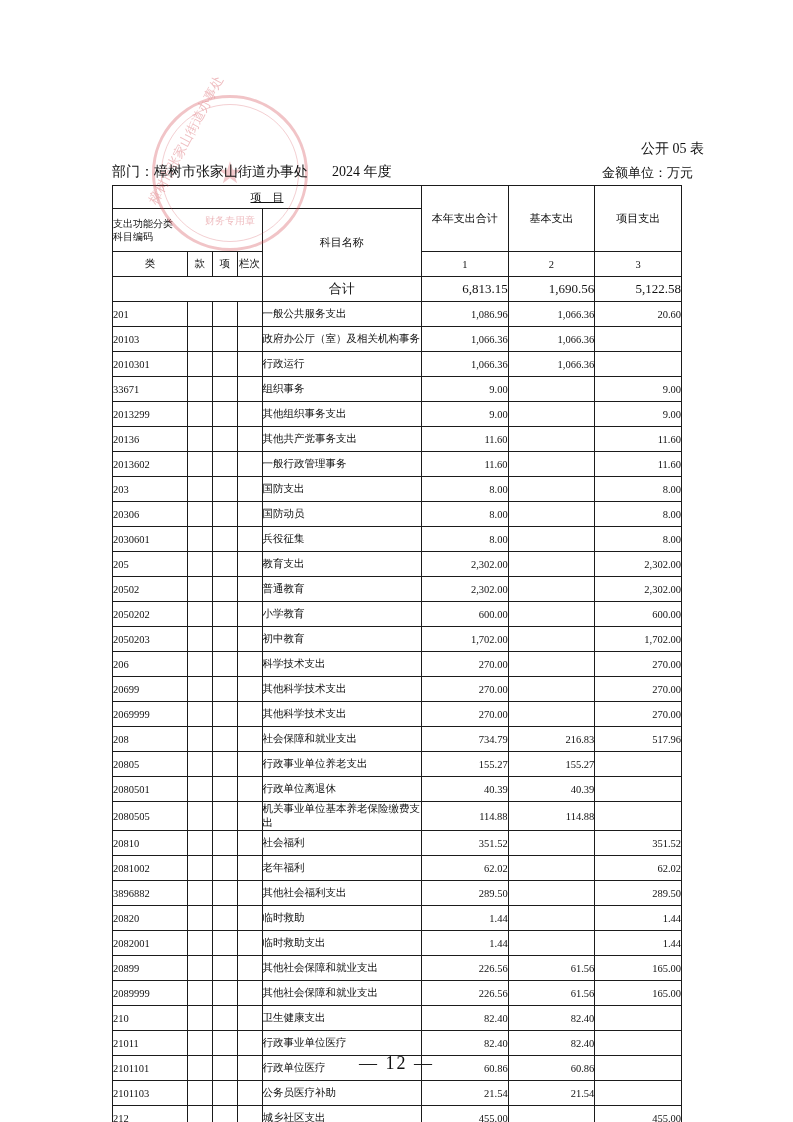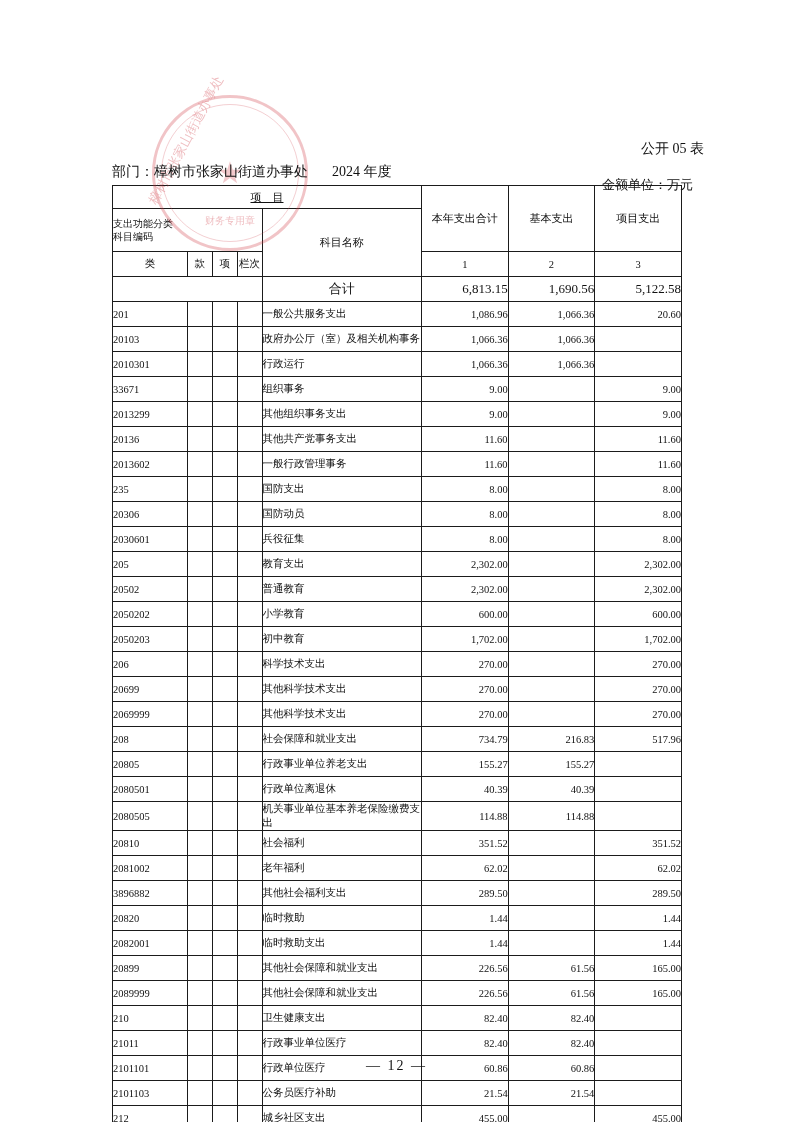--- a/index.html
+++ b/index.html
@@ -91,21 +91,21 @@
 
   .meta-right-1 {
     position: absolute;
     right: 89px;
     top: 140px;
     font-size: 14px;
   }
   .meta-right-2 {
     position: absolute;
     right: 100px;
-    top: 176px;
+    top: 164px;
     font-size: 13px;
     text-align: center;
   }
   .meta-left {
     position: absolute;
     left: 112px;
     top: 163px;
     font-size: 14px;
     z-index: 6;
   }
@@ -150,21 +150,21 @@
   .col-num { width: 90px; }
 
   .row-total td { font-size: 13px; }
 
   .footer-page {
     position: absolute;
     left: 0;
     right: 0;
     bottom: 48px;
     text-align: center;
-    font-size: 14px;
+    font-size: 18px;
     letter-spacing: 2px;
   }
 </style>
 </head>
 <body>
 
 <div class="page">
 
   <div class="seal">
     <div class="seal-inner"></div>
@@ -291,21 +291,21 @@
           <td class="cell-pad-l">2013602</td>
           <td></td>
           <td></td>
           <td></td>
           <td class="cell-pad-l">一般行政管理事务</td>
           <td class="cell-right">11.60</td>
           <td class="cell-right"></td>
           <td class="cell-right">11.60</td>
         </tr>
         <tr>
-          <td class="cell-pad-l">235</td>
+          <td class="cell-pad-l">203</td>
           <td></td>
           <td></td>
           <td></td>
           <td class="cell-pad-l">国防支出</td>
           <td class="cell-right">8.00</td>
           <td class="cell-right"></td>
           <td class="cell-right">8.00</td>
         </tr>
         <tr>
           <td class="cell-pad-l">20306</td>

